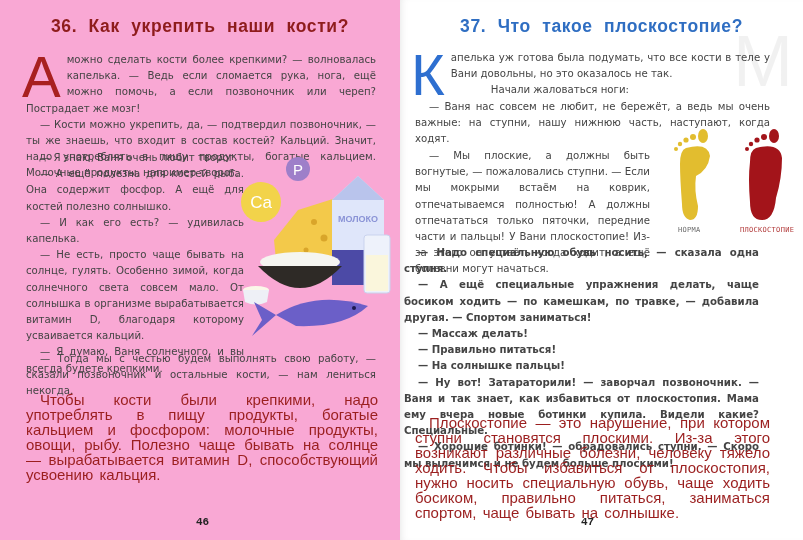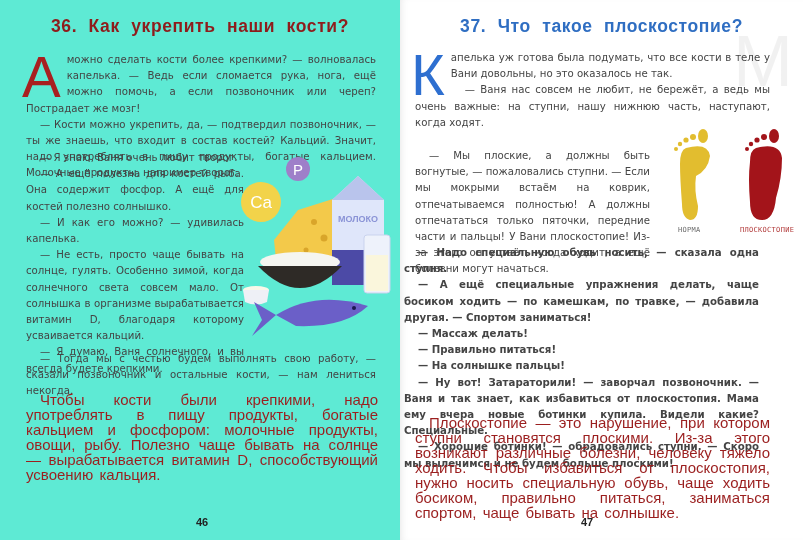--- a/index.html
+++ b/index.html
@@ -5,21 +5,21 @@
   html, body { margin: 0; padding: 0; }
   body {
     width: 803px; height: 540px; overflow: hidden;
     background: #ffffff;
     font-family: "DejaVu Sans", sans-serif;
     color: #3a3a3a;
     position: relative;
   }
   .spread { position: absolute; inset: 0; display: flex; }
   .page { position: relative; height: 540px; box-sizing: border-box; }
-  .page-left { width: 400px; background: #5eead4; }
+  .page-left { width: 400px; background: #f9a8d4; }
   .page-right { width: 403px; background: #ffffff; box-shadow: inset 6px 0 8px -6px rgba(0,0,0,0.12); }
   .title {
     position: absolute; top: 16px; left: 0; right: 0; text-align: center;
     font-family: "Liberation Sans", sans-serif; font-weight: bold;
     font-size: 17.5px; letter-spacing: 0.6px; word-spacing: 6px;
   }
   .title-left { color: #8e1c1c; }
   .title-right { color: #2f6ec2; }
   .text {
     position: absolute; font-size: 10.2px; line-height: 16.2px;
@@ -33,21 +33,21 @@
   }
   .dropcap-left { color: #a82020; }
   .dropcap-right { color: #2e6fd0; }
   .summary {
     position: absolute; font-family: "Liberation Sans", sans-serif;
     font-weight: normal; font-size: 15px; line-height: 15px; color: #9b1f1f;
     text-align: justify; word-spacing: 2px;
   }
   .summary p { margin: 0; text-indent: 14px; }
   .pagenum {
-    position: absolute; top: 516px; font-family: Liberation Sans, sans-serif;
+    position: absolute; top: 516px; font-family: Liberation Mono, monospace;
     font-weight: bold; font-size: 11px; color: #222;
   }
   .illus { position: absolute; }
   .foot-label {
     position: absolute; font-family: "DejaVu Sans Mono", monospace;
     font-size: 7px; color: #b23a3a; letter-spacing: 0.3px;
   }
   .watermark {
     position: absolute; right: 10px; top: 20px; width: 60px; height: 80px;
     opacity: 0.05; font-size: 72px; color: #000; font-family: "Liberation Sans", sans-serif;
@@ -65,21 +65,21 @@
       <p class="noindent">
         <span class="dropcap dropcap-left">А</span>
         <span>можно сделать кости более крепкими? — волновалась капелька. — Ведь если сломается рука, нога, ещё можно помочь, а если позвоночник или череп? Пострадает же мозг!</span>
       </p>
       <p>— Кости можно укрепить, да, — подтвердил позвоночник, — ты же знаешь, что входит в состав костей? Кальций. Значит, надо употреблять в пищу продукты, богатые кальцием. Молочные продукты, например творог.</p>
     </div>
 
     <div class="text" style="left:26px; top:150px; width:218px;">
       <p>— Я знаю, Ваня очень любит творог.</p>
       <p>— А ещё полезна для костей рыба. Она содержит фосфор. А ещё для костей полезно солнышко.</p>
-      <p>— И как его можно? — удивилась капелька.</p>
+      <p>— И как его есть? — удивилась капелька.</p>
       <p>— Не есть, просто чаще бывать на солнце, гулять. Особенно зимой, когда солнечного света совсем мало. От солнышка в организме вырабатывается витамин D, благодаря которому усваивается кальций.</p>
       <p>— Я думаю, Ваня солнечного, и вы всегда будете крепкими.</p>
     </div>
 
     <div class="text" style="left:26px; top:351px; width:350px;">
       <p>— Тогда мы с честью будем выполнять свою работу, — сказали позвоночник и остальные кости, — нам лениться некогда.</p>
     </div>
 
     <svg class="illus" style="left:236px; top:150px;" width="160" height="190" viewBox="0 0 160 190">
       <circle cx="25" cy="52" r="20" fill="#f2d34a"></circle>
@@ -123,20 +123,21 @@
 
   <div class="page page-right">
     <div class="title title-right">37.  Что  такое  плоскостопие?</div>
     <div class="watermark">M</div>
 
     <div class="text" style="left:15px; top:50px; width:355px;">
       <p class="noindent">
         <span class="dropcap dropcap-right">К</span>
         <span>апелька уж готова была подумать, что все кости в теле у Вани довольны, но это оказалось не так.</span>
       </p>
+      <p style="text-indent:40px">Начали жаловаться ноги:</p>
       <p>— Ваня нас совсем не любит, не бережёт, а ведь мы очень важные: на ступни, нашу нижнюю часть, наступают, когда ходят.</p>
     </div>
 
     <div class="text" style="left:15px; top:148px; width:235px;">
       <p>— Мы плоские, а должны быть вогнутые, — пожаловались ступни. — Если мы мокрыми встаём на коврик, отпечатываемся полностью! А должны отпечататься только пяточки, передние части и пальцы! У Вани плоскостопие! Из-за этого он устаёт, когда ходит, а ещё болезни могут начаться.</p>
     </div>
 
     <svg class="illus" style="left:258px; top:128px;" width="140" height="100" viewBox="0 0 140 100">
       <g fill="#e2bd2f">
         <path d="M28 20 Q50 14 52 28 Q50 42 38 48 Q36 62 40 78 Q40 92 32 92 Q24 90 24 76 Q22 50 22 36 Q22 22 28 20 Z"></path>

